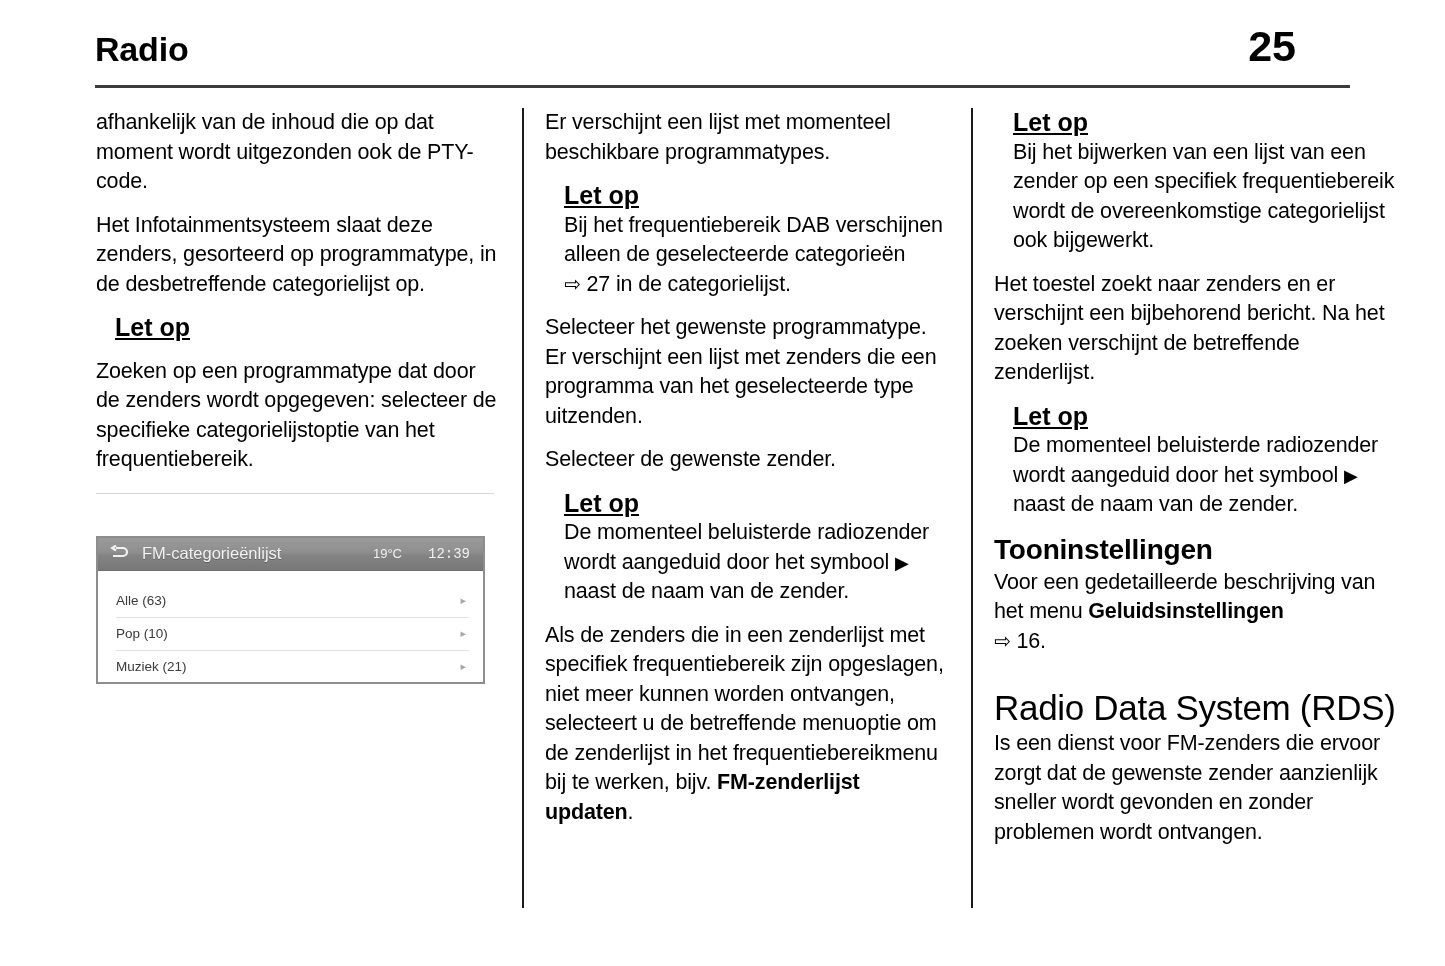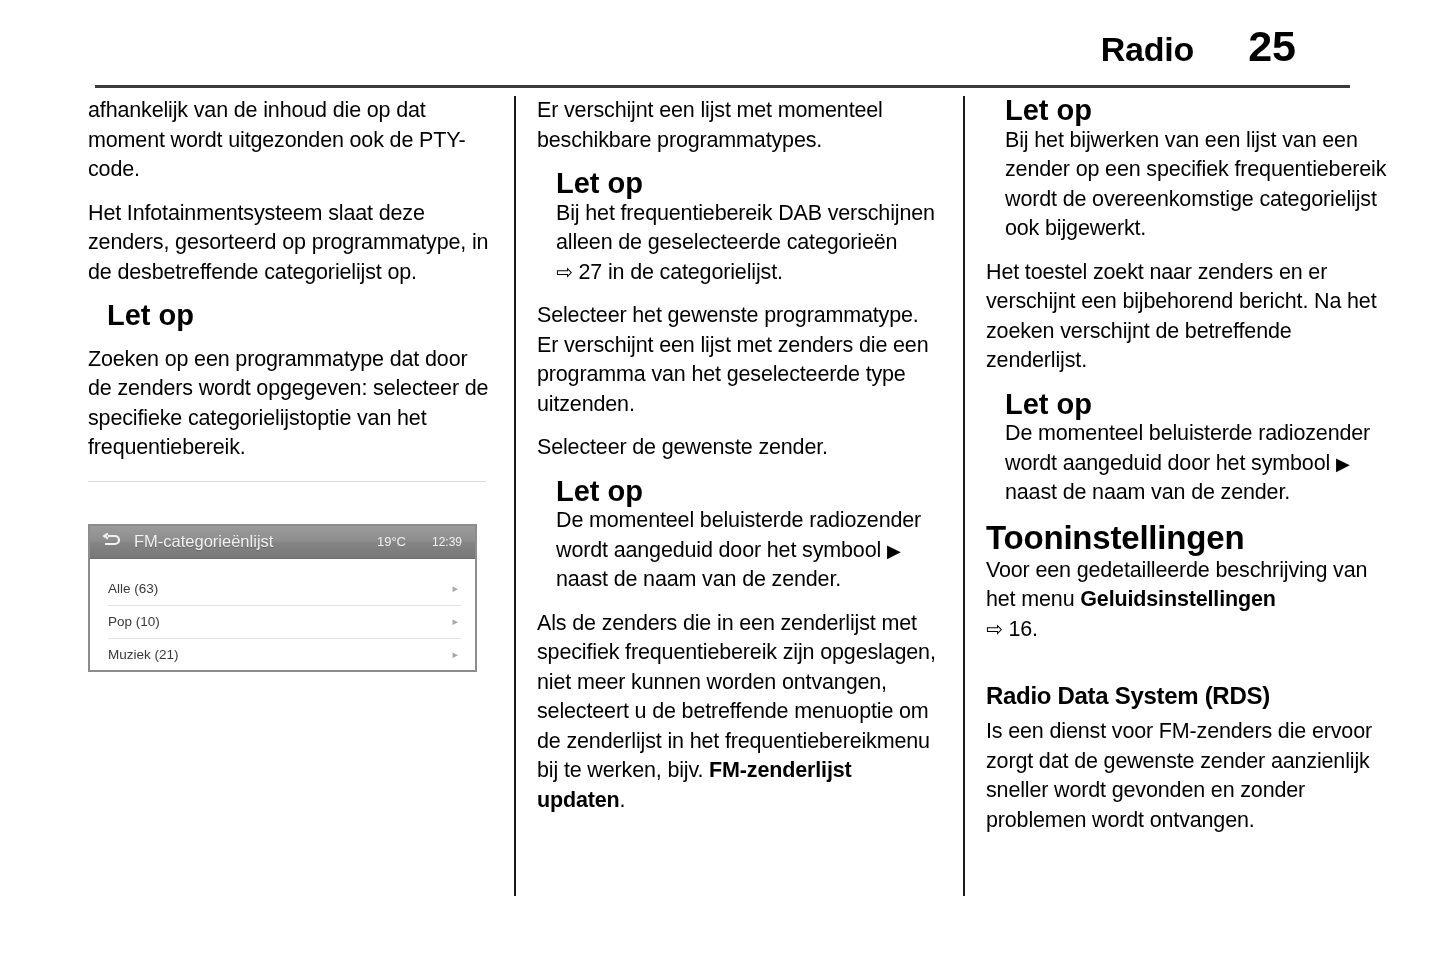--- a/index.html
+++ b/index.html
@@ -19,21 +19,21 @@
   
   .page-header {
     position: absolute;
     left: 95px;
     top: 22px;
     width: 1255px;
     height: 68px;
   }
   .header-inner {
     display: flex;
-    justify-content: flex-end;
+    justify-content: space-between;
     align-items: baseline;
     gap: 54px;
     padding-right: 54px;
   }
   .header-title {
     font-size: 34px;
     font-weight: 700;
     letter-spacing: -0.2px;
   }
   .header-pageno {
@@ -48,24 +48,25 @@
     top: 63px;
     width: 1255px;
     height: 3px;
     background: #3b3b3b;
   }
 
   
   .columns {
     position: absolute;
     left: 88px;
-    top: 96px;
+    top: 108px;
     width: 1310px;
     height: 805px;
     display: flex;
+    justify-content: flex-end;
   }
   .col {
     width: 404px;
     position: relative;
   }
   .col-gap {
     width: 45px;
     position: relative;
     flex: none;
   }
@@ -83,41 +84,42 @@
     margin: 0 0 14px 0;
     font-size: 21.5px;
     line-height: 29.5px;
     letter-spacing: -0.15px;
   }
   .note {
     margin: 0 0 14px 0;
     padding-left: 19px;
   }
   .note-title {
-    font-size: 29px;
+    font-size: 25px;
     line-height: 29.5px;
     font-weight: 700;
+    text-decoration: underline;
   }
   .note-text {
     font-size: 21.5px;
     line-height: 29.5px;
     letter-spacing: -0.15px;
   }
   h2.section-head {
     margin: 10px 0 2px 0;
-    font-size: 33px;
+    font-size: 28px;
     line-height: 32px;
     font-weight: 700;
     letter-spacing: -0.2px;
   }
   h1.chapter-head {
     margin: 34px 0 3px 0;
-    font-size: 24px;
+    font-size: 35px;
     line-height: 36px;
-    font-weight: 700;
+    font-weight: 400;
     letter-spacing: -0.3px;
   }
   .b { font-weight: 700; }
   .xref-arrow {
     font-family: "DejaVu Sans", sans-serif;
     font-size: 20px;
   }
   .play-sym {
     font-family: "DejaVu Sans", sans-serif;
     font-size: 18px;
@@ -169,23 +171,24 @@
     flex: 1;
     text-shadow: 0 1px 0 rgba(0,0,0,0.25);
   }
   .device-temp {
     font-size: 13px;
     color: #f0f0f0;
     margin-right: 26px;
     letter-spacing: 0px;
   }
   .device-time {
-    font-size: 12px;
+    font-size: 14px;
     color: #f0f0f0;
     letter-spacing: 0px;
+    font-family: Liberation Mono, monospace;
   }
   .device-list {
     padding: 0 14px 0 18px;
   }
   .device-row {
     height: 32px;
     display: flex;
     align-items: center;
     border-bottom: 1px solid #e2e2e2;
     position: relative;

